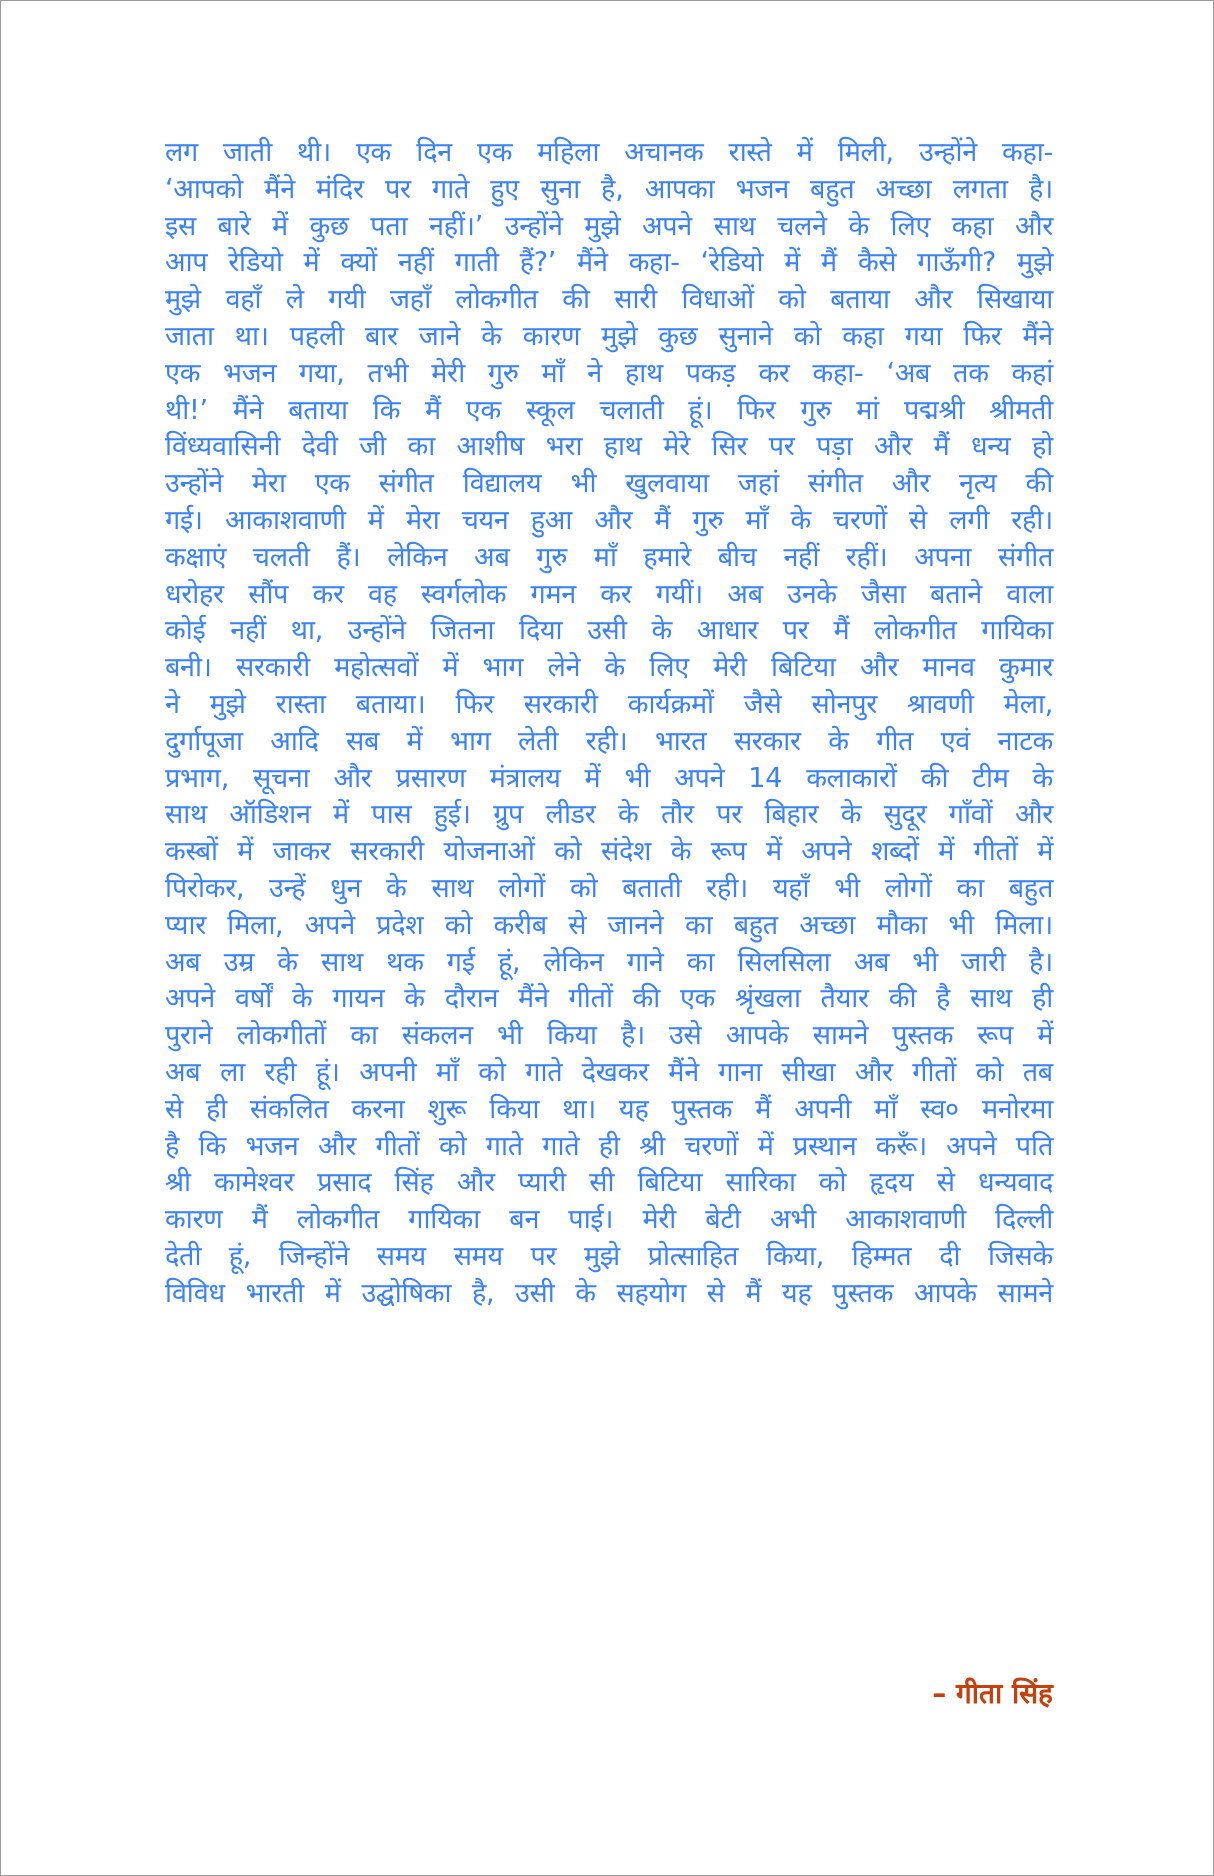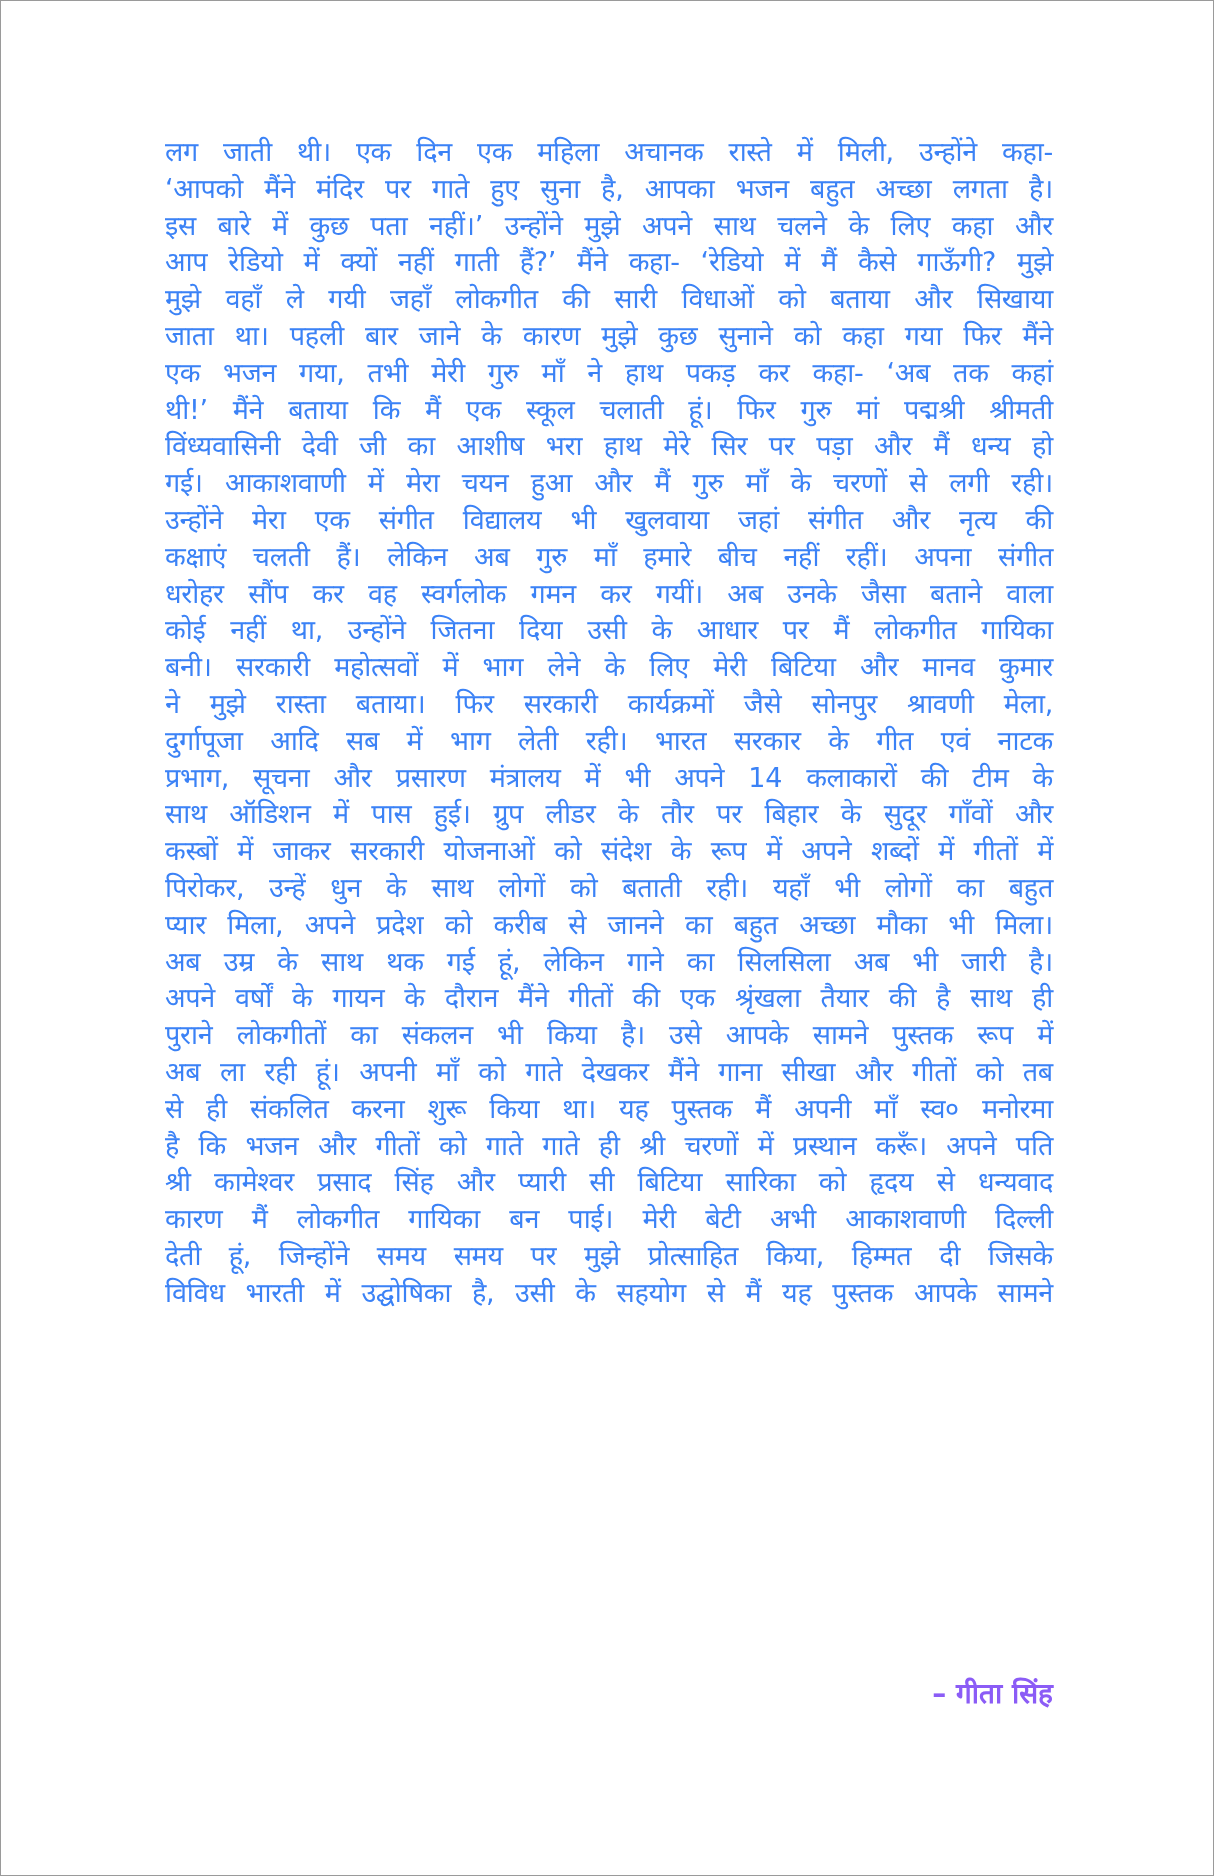--- a/index.html
+++ b/index.html
@@ -43,40 +43,40 @@
     .line.last {
       text-align-last: left;
     }
     .signature {
       position: absolute;
       right: 160px;
       top: 1672px;
       font-family: "DejaVu Sans", sans-serif;
       font-size: 28px;
       font-weight: bold;
-      color: #8b5cf6;
+      color: #c2410c;
       white-space: nowrap;
     }
   </style>
 </head>
 <body>
 
 <div class="page">
   <div class="body-text">
     <span class="line">लग जाती थी। एक दिन एक महिला अचानक रास्ते में मिली, उन्होंने कहा-</span>
     <span class="line">‘आपको मैंने मंदिर पर गाते हुए सुना है, आपका भजन बहुत अच्छा लगता है।</span>
     <span class="line">इस बारे में कुछ पता नहीं।’ उन्होंने मुझे अपने साथ चलने के लिए कहा और</span>
     <span class="line">आप रेडियो में क्यों नहीं गाती हैं?’ मैंने कहा- ‘रेडियो में मैं कैसे गाऊँगी? मुझे</span>
     <span class="line">मुझे वहाँ ले गयी जहाँ लोकगीत की सारी विधाओं को बताया और सिखाया</span>
     <span class="line">जाता था। पहली बार जाने के कारण मुझे कुछ सुनाने को कहा गया फिर मैंने</span>
     <span class="line">एक भजन गया, तभी मेरी गुरु माँ ने हाथ पकड़ कर कहा- ‘अब तक कहां</span>
     <span class="line">थी!’ मैंने बताया कि मैं एक स्कूल चलाती हूं। फिर गुरु मां पद्मश्री श्रीमती</span>
     <span class="line">विंध्यवासिनी देवी जी का आशीष भरा हाथ मेरे सिर पर पड़ा और मैं धन्य हो</span>
+    <span class="line">उन्होंने मेरा एक संगीत विद्यालय भी खुलवाया जहां संगीत और नृत्य की</span>
     <span class="line">गई। आकाशवाणी में मेरा चयन हुआ और मैं गुरु माँ के चरणों से लगी रही।</span>
-    <span class="line">उन्होंने मेरा एक संगीत विद्यालय भी खुलवाया जहां संगीत और नृत्य की</span>
     <span class="line">कक्षाएं चलती हैं। लेकिन अब गुरु माँ हमारे बीच नहीं रहीं। अपना संगीत</span>
     <span class="line">धरोहर सौंप कर वह स्वर्गलोक गमन कर गयीं। अब उनके जैसा बताने वाला</span>
     <span class="line">कोई नहीं था, उन्होंने जितना दिया उसी के आधार पर मैं लोकगीत गायिका</span>
     <span class="line">बनी। सरकारी महोत्सवों में भाग लेने के लिए मेरी बिटिया और मानव कुमार</span>
     <span class="line">ने मुझे रास्ता बताया। फिर सरकारी कार्यक्रमों जैसे सोनपुर श्रावणी मेला,</span>
     <span class="line">दुर्गापूजा आदि सब में भाग लेती रही। भारत सरकार के गीत एवं नाटक</span>
     <span class="line">प्रभाग, सूचना और प्रसारण मंत्रालय में भी अपने 14 कलाकारों की टीम के</span>
     <span class="line">साथ ऑडिशन में पास हुई। ग्रुप लीडर के तौर पर बिहार के सुदूर गाँवों और</span>
     <span class="line">कस्बों में जाकर सरकारी योजनाओं को संदेश के रूप में अपने शब्दों में गीतों में</span>
     <span class="line">पिरोकर, उन्हें धुन के साथ लोगों को बताती रही। यहाँ भी लोगों का बहुत</span>

